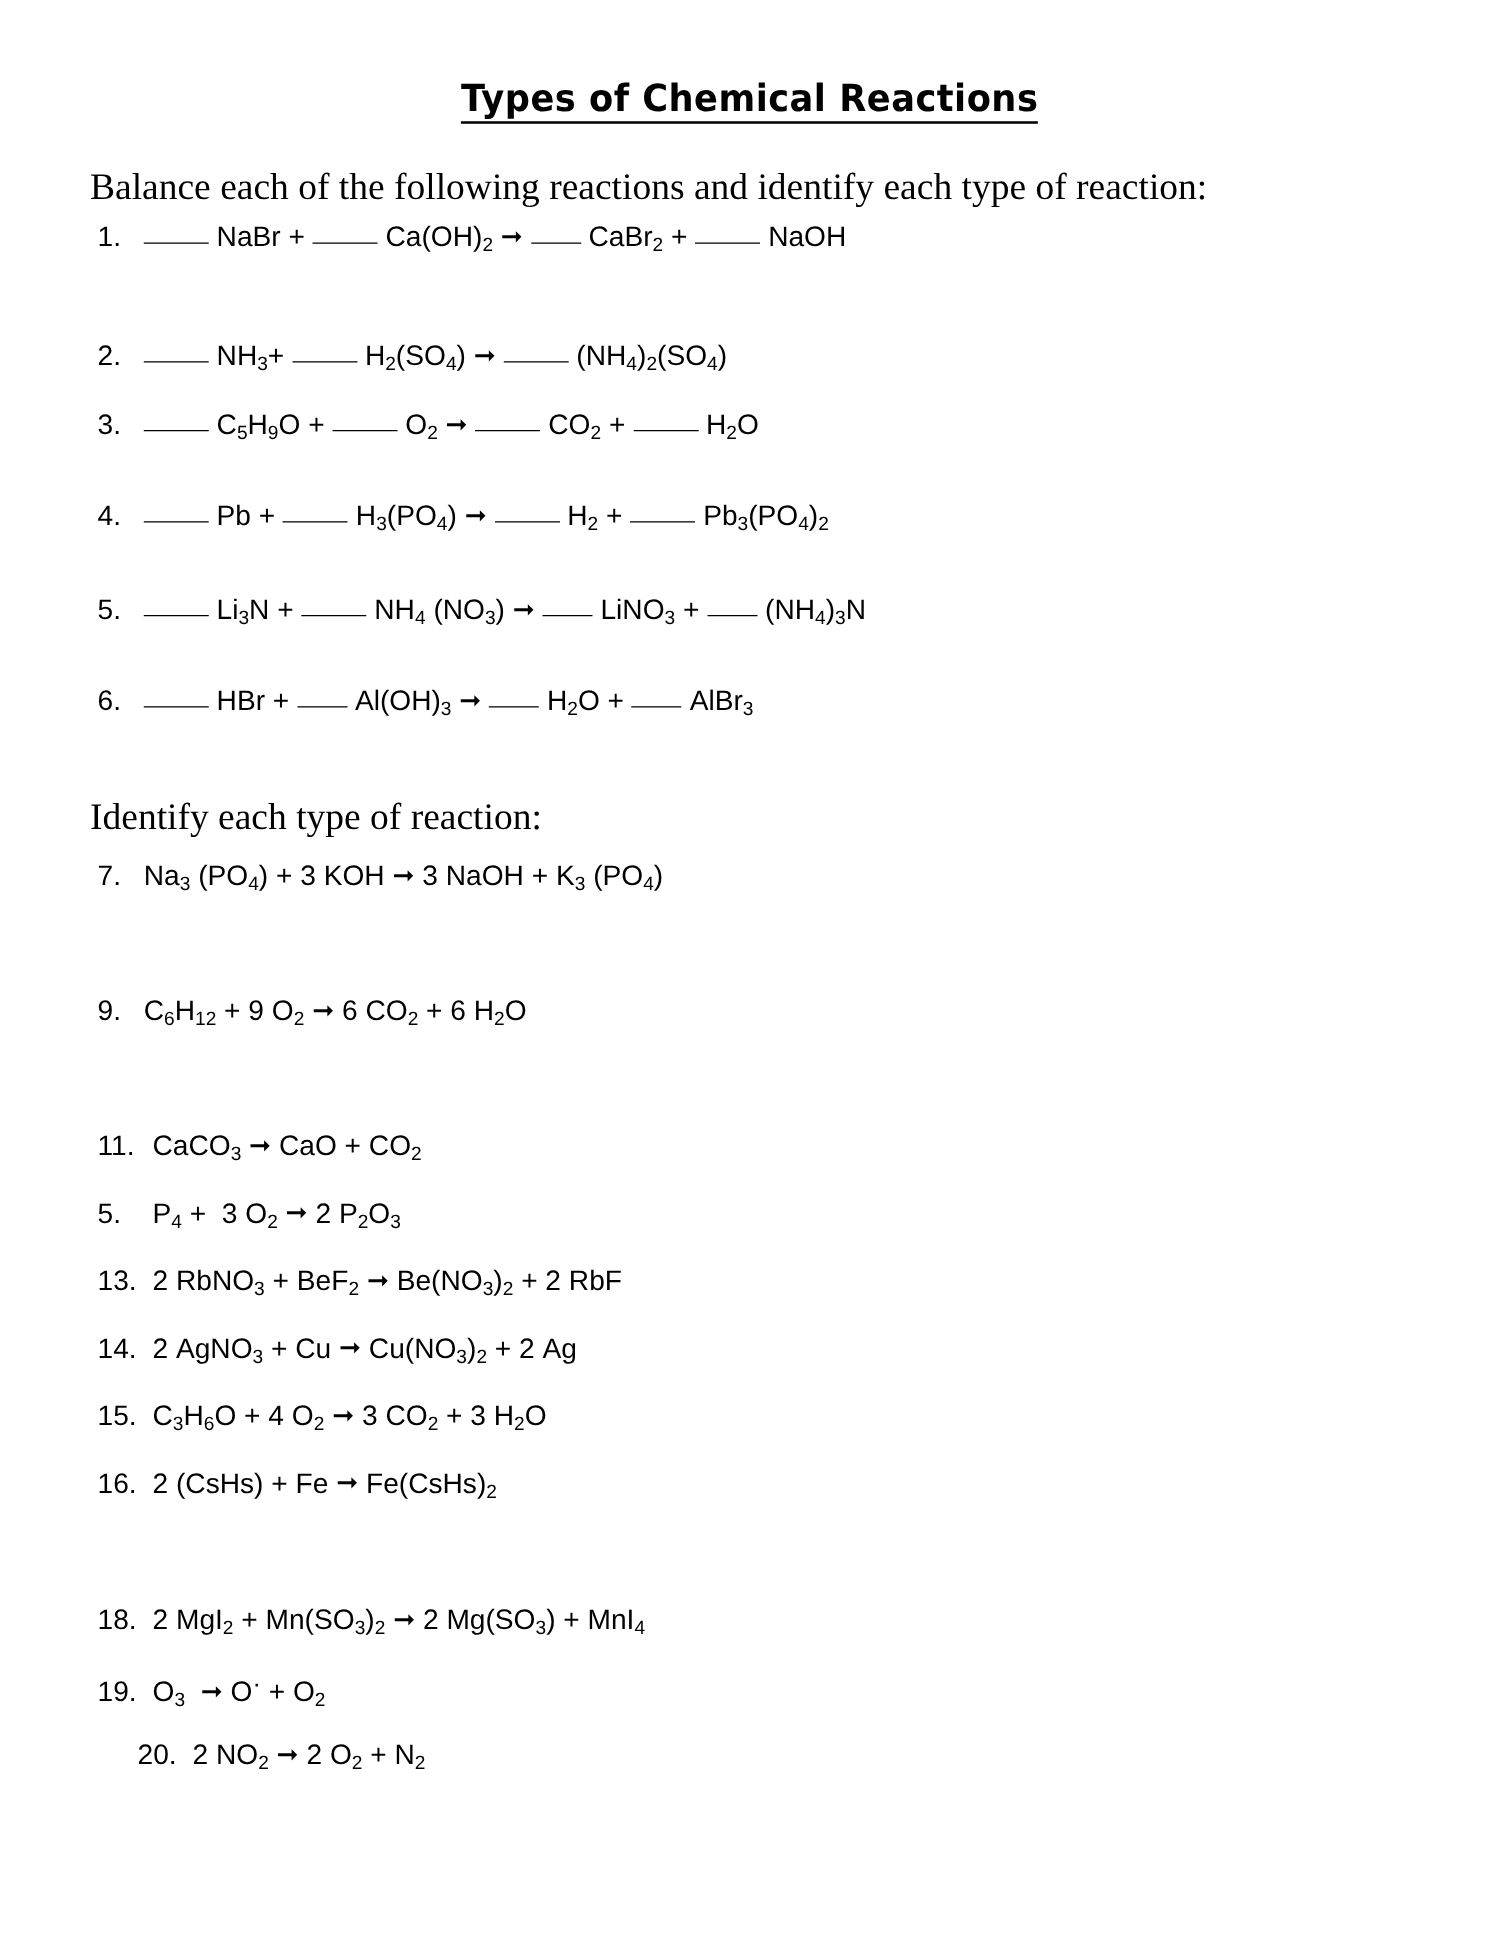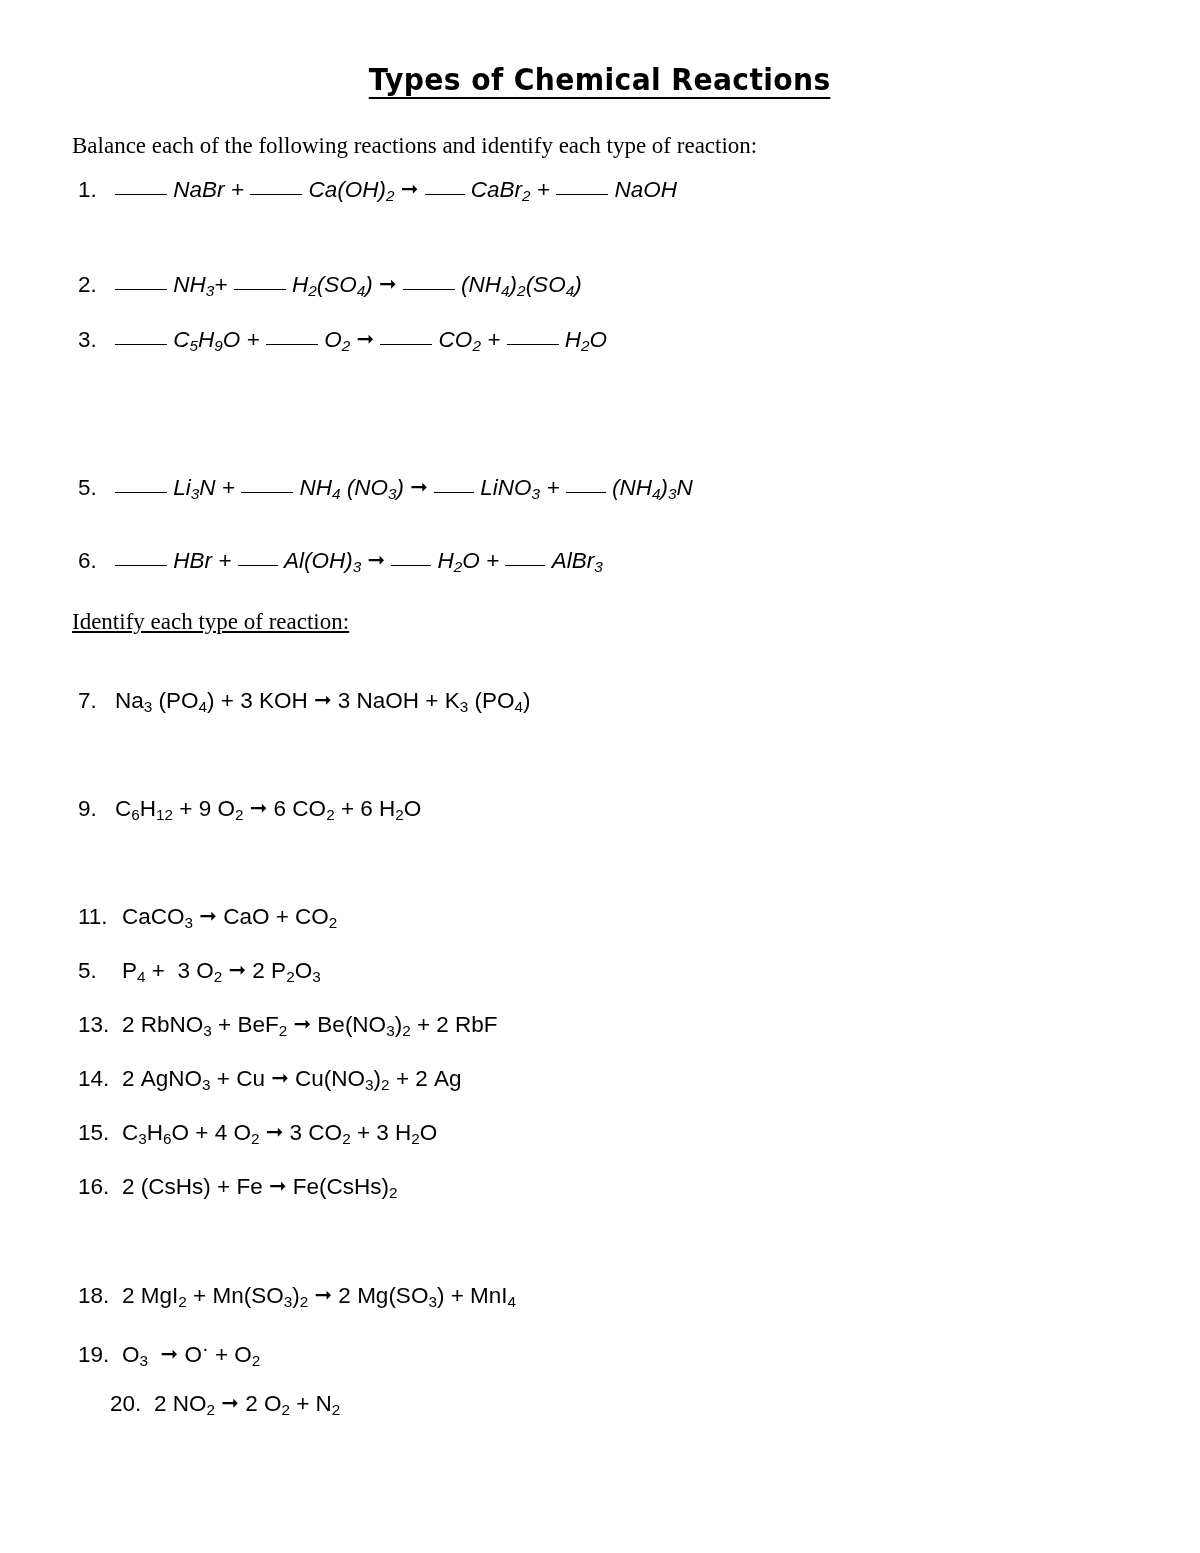--- a/index.html
+++ b/index.html
@@ -45,41 +45,41 @@
     white-space: nowrap;
     transform: scaleX(0.94);
     transform-origin: center;
   }
 
   
   .instruction {
     position: absolute;
     left: 72px;
     font-family: "Liberation Serif", serif;
-    font-size: 23px;
+    font-size: 30px;
     line-height: 1.2;
     white-space: nowrap;
   }
   #instruction-balance { top: 132px; }
-  #instruction-identify { top: 608px; text-decoration: underline; }
+  #instruction-identify { top: 636px; }
 
   
   .prob {
     position: absolute;
     left: 78px;
     font-family: "Liberation Sans", sans-serif;
     font-size: 22.5px;
     line-height: 1.15;
     white-space: nowrap;
   }
   .prob .num {
     display: inline-block;
     width: 37px;
   }
-  .prob .eq { display: inline; font-style: italic; }
+  .prob .eq { display: inline; }
 
   
   .ident {
     position: absolute;
     left: 78px;
     font-family: "Liberation Sans", sans-serif;
     font-size: 22.5px;
     line-height: 1.15;
     white-space: nowrap;
   }
@@ -132,20 +132,23 @@
   </div>
 
   <div class="prob" style="top:252px;margin-top:20px;">
     <span class="num">2.</span><span class="eq"><span class="blank b4"></span>&nbsp;NH<sub>3</sub>+&nbsp;<span class="blank b4"></span>&nbsp;H<sub>2</sub>(SO<sub>4</sub>)&nbsp;<span class="arrow">➞</span>&nbsp;<span class="blank b4"></span>&nbsp;(NH<sub>4</sub>)<sub>2</sub>(SO<sub>4</sub>)</span>
   </div>
 
   <div class="prob" style="top:327px;">
     <span class="num">3.</span><span class="eq"><span class="blank b4"></span>&nbsp;C<sub>5</sub>H<sub>9</sub>O&nbsp;+&nbsp;<span class="blank b4"></span>&nbsp;O<sub>2</sub>&nbsp;<span class="arrow">➞</span>&nbsp;<span class="blank b4"></span>&nbsp;CO<sub>2</sub>&nbsp;+&nbsp;<span class="blank b4"></span>&nbsp;H<sub>2</sub>O</span>
   </div>
 
+  <div class="prob" style="top:400px;">
+    <span class="num">4.</span><span class="eq"><span class="blank b4"></span>&nbsp;Pb&nbsp;+&nbsp;<span class="blank b4"></span>&nbsp;H<sub>3</sub>(PO<sub>4</sub>)&nbsp;<span class="arrow">➞</span>&nbsp;<span class="blank b4"></span>&nbsp;H<sub>2</sub>&nbsp;+&nbsp;<span class="blank b4"></span>&nbsp;Pb<sub>3</sub>(PO<sub>4</sub>)<sub>2</sub></span>
+  </div>
 
   <div class="prob" style="top:475px;">
     <span class="num">5.</span><span class="eq"><span class="blank b4"></span>&nbsp;Li<sub>3</sub>N&nbsp;+&nbsp;<span class="blank b4"></span>&nbsp;NH<sub>4</sub>&nbsp;(NO<sub>3</sub>)&nbsp;<span class="arrow">➞</span>&nbsp;<span class="blank b3"></span>&nbsp;LiNO<sub>3</sub>&nbsp;+&nbsp;<span class="blank b3"></span>&nbsp;(NH<sub>4</sub>)<sub>3</sub>N</span>
   </div>
 
   <div class="prob" style="top:548px;">
     <span class="num">6.</span><span class="eq"><span class="blank b4"></span>&nbsp;HBr&nbsp;+&nbsp;<span class="blank b3"></span>&nbsp;Al(OH)<sub>3</sub>&nbsp;<span class="arrow">➞</span>&nbsp;<span class="blank b3"></span>&nbsp;H<sub>2</sub>O&nbsp;+&nbsp;<span class="blank b3"></span>&nbsp;AlBr<sub>3</sub></span>
   </div>
 
   <div class="instruction" id="instruction-identify">Identify each type of reaction:</div>

